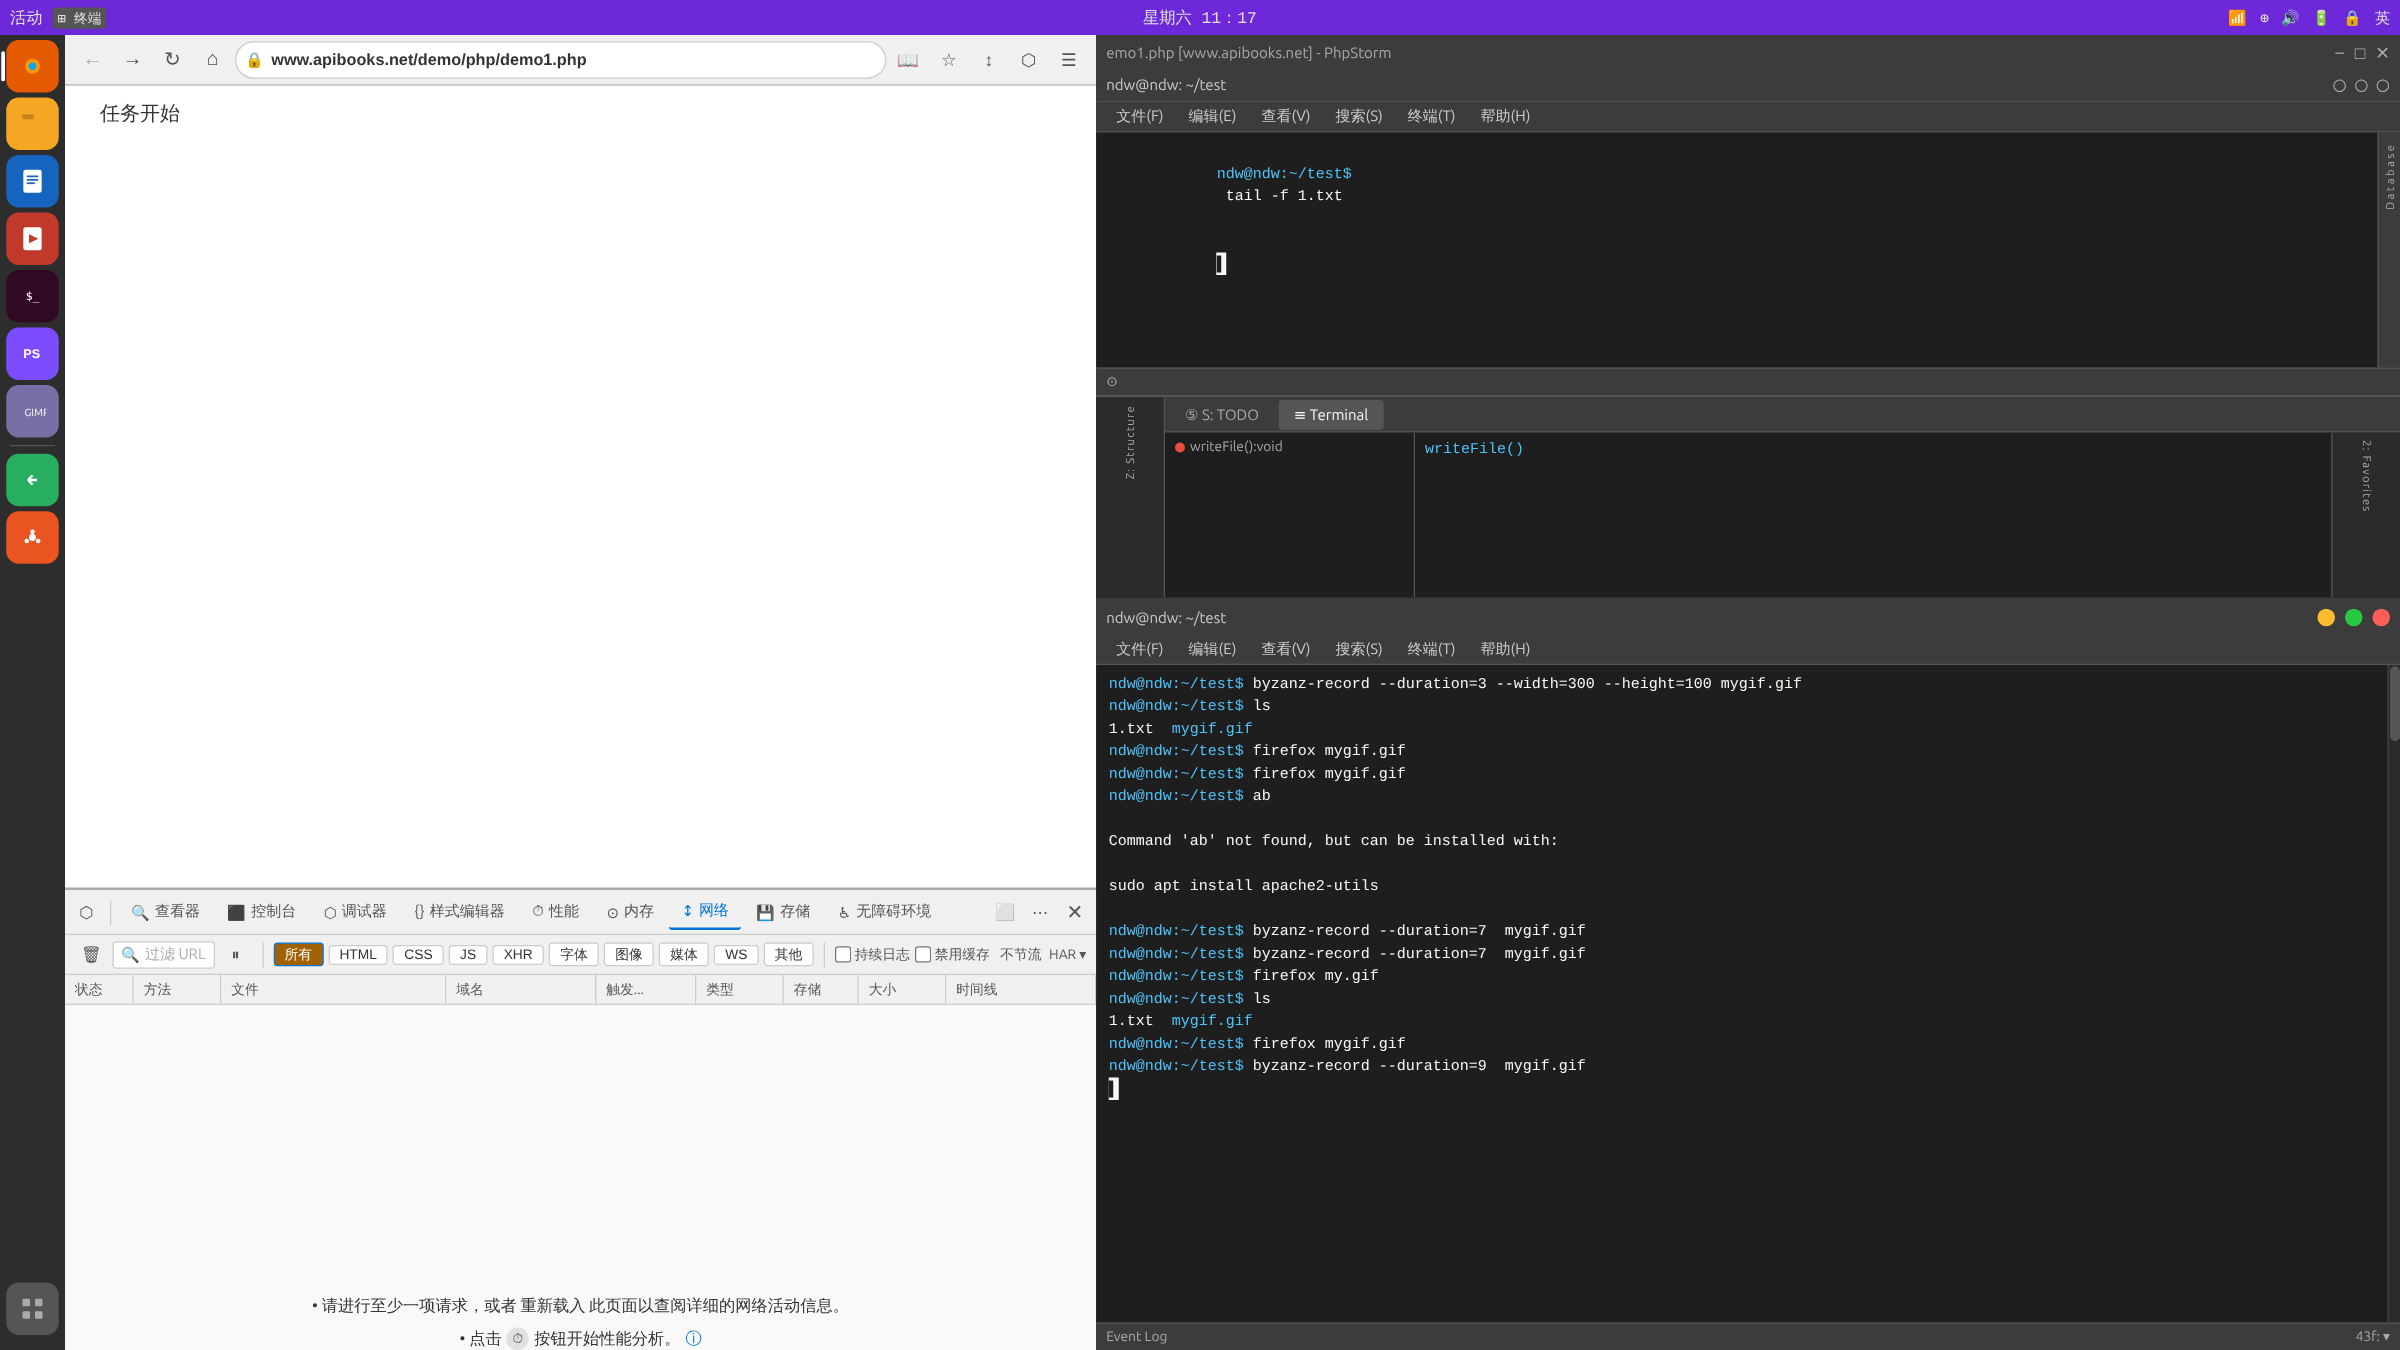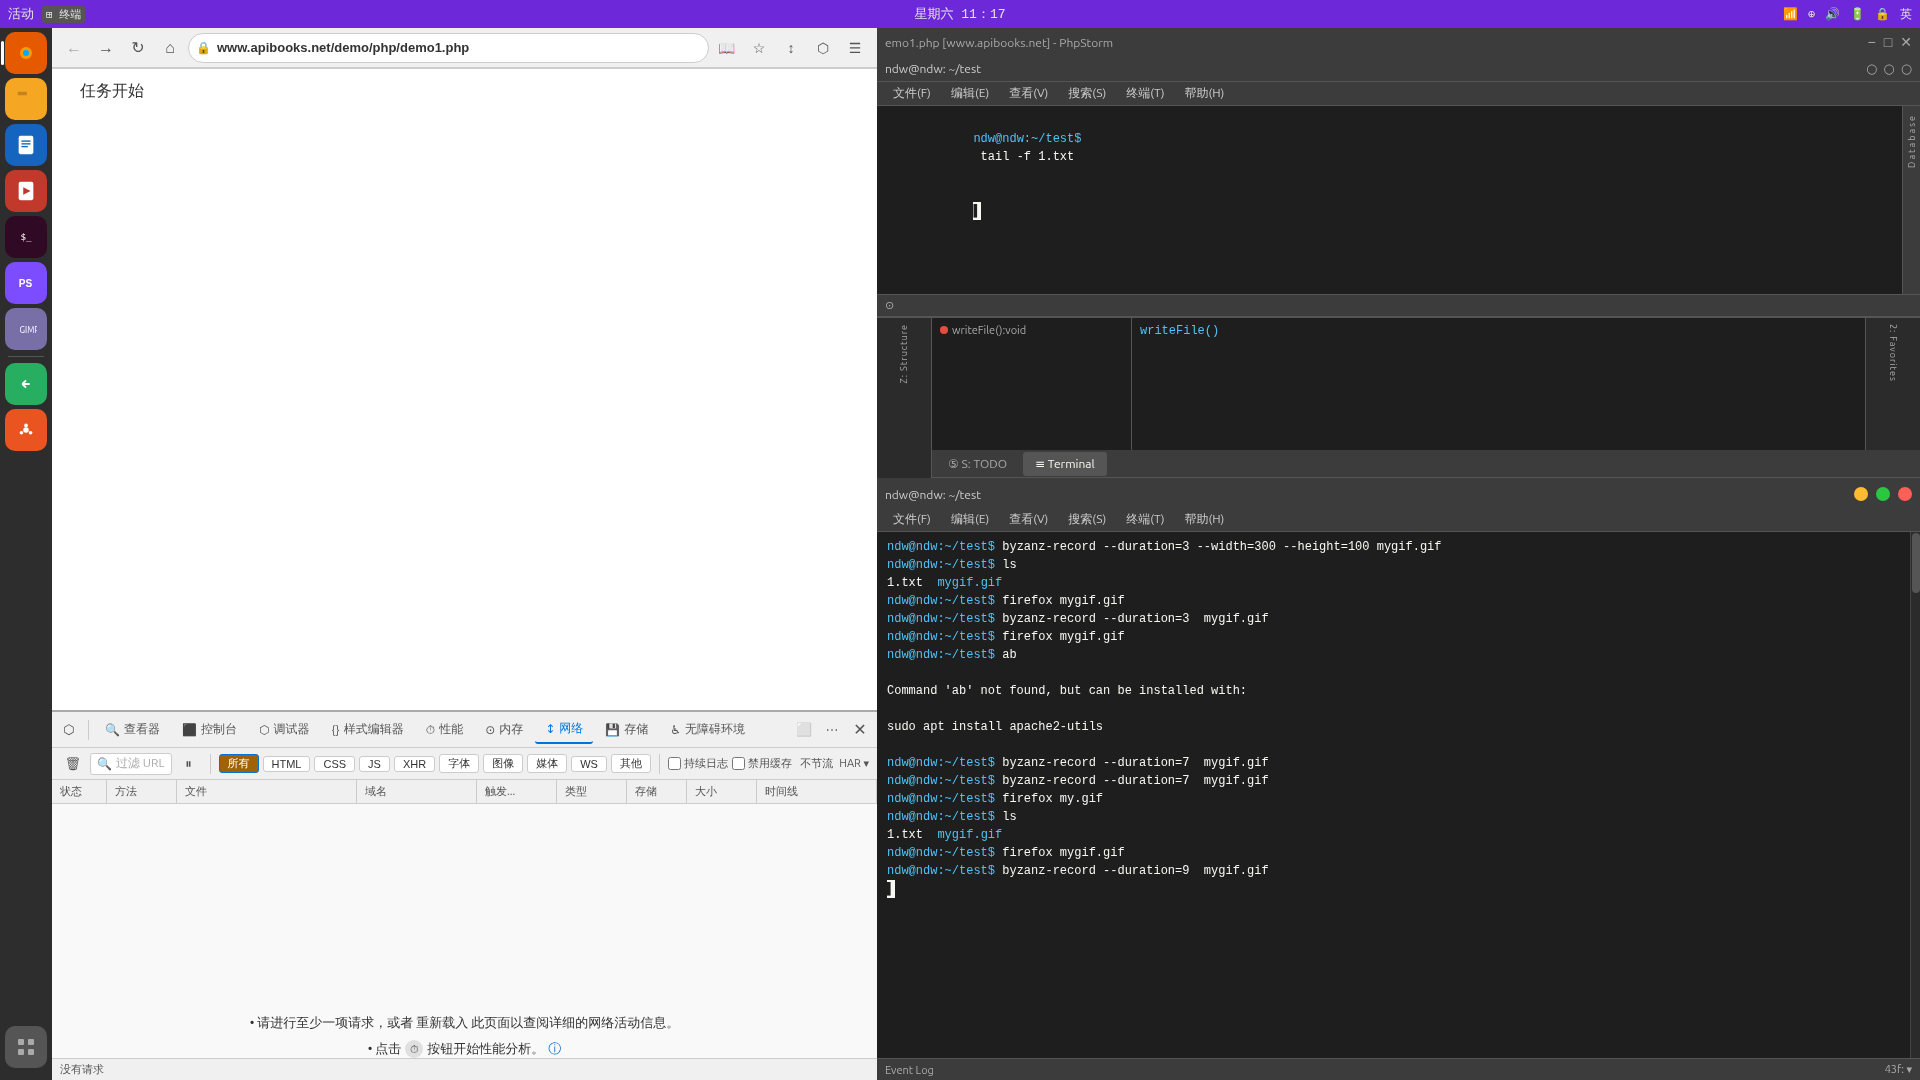--- a/index.html
+++ b/index.html
@@ -693,23 +693,20 @@
       <div class="devtools-content">
         <div class="devtools-hint">• 请进行至少一项请求，或者  重新载入  此页面以查阅详细的网络活动信息。</div>
         <div class="devtools-hint2">
           <span>• 点击  </span>
           <span class="perf-icon">⏱</span>
           <span> 按钮开始性能分析。</span>
           <span style="color:#0074d9;cursor:pointer;">ⓘ</span>
         </div>
       </div>
 
-      <div class="devtools-status-bar">
-        <span>没有请求</span>
-      </div>
     </div>
   </div>
 
   <div class="right-side">
 
     <div class="top-terminal-window">
       <div class="window-titlebar">
         <div style="display:flex;gap:6px;align-items:center;">
           <span style="color:#aaa;font-size:12px;">emo1.php [www.apibooks.net] - PhpStorm</span>
         </div>
@@ -759,41 +756,41 @@
       </div>
 
       <div style="height:162px;background:#1e1e1e;border-top:2px solid #555;display:flex;">
 
         <div style="width:55px;background:#2b2b2b;border-right:1px solid #555;display:flex;flex-direction:column;align-items:center;">
           <div style="writing-mode:vertical-lr;transform:rotate(180deg);font-size:9px;color:#aaa;padding:6px 2px;letter-spacing:1px;">Z: Structure</div>
         </div>
 
         <div style="flex:1;display:flex;flex-direction:column;">
 
+          <div style="height:28px;background:#3c3c3c;display:flex;align-items:center;padding:0 4px;gap:4px;border-bottom:1px solid #555;">
+            <div style="padding:0 12px;height:24px;display:flex;align-items:center;gap:4px;font-size:12px;color:#aaa;cursor:pointer;">⑤ S: TODO</div>
+            <div style="padding:0 12px;height:24px;display:flex;align-items:center;gap:4px;font-size:12px;color:#f8f8f2;background:#555;border-radius:3px;cursor:pointer;">≡ Terminal</div>
+          </div>
+
           <div style="flex:1;display:flex;overflow:hidden;">
 
             <div style="width:200px;background:#1e1e1e;border-right:1px solid #555;padding:4px;">
               <div style="display:flex;align-items:center;gap:4px;padding:2px 4px;font-size:11px;color:#aaa;cursor:pointer;">
                 <div style="width:8px;height:8px;background:#e74c3c;border-radius:50%;flex-shrink:0;"></div>
                 <span>writeFile():void</span>
               </div>
             </div>
 
             <div style="flex:1;background:#1e1e1e;padding:4px 8px;">
               <div style="font-family:'Courier New',monospace;font-size:12px;color:#4fc3f7;line-height:1.6;">writeFile()</div>
             </div>
 
             <div style="width:55px;background:#2b2b2b;border-left:1px solid #555;display:flex;flex-direction:column;align-items:center;">
               <div style="writing-mode:vertical-lr;font-size:9px;color:#aaa;padding:6px 2px;letter-spacing:1px;">2: Favorites</div>
             </div>
-          </div>
-
-          <div style="height:28px;background:#3c3c3c;display:flex;align-items:center;padding:0 4px;gap:4px;border-bottom:1px solid #555;">
-            <div style="padding:0 12px;height:24px;display:flex;align-items:center;gap:4px;font-size:12px;color:#aaa;cursor:pointer;">⑤ S: TODO</div>
-            <div style="padding:0 12px;height:24px;display:flex;align-items:center;gap:4px;font-size:12px;color:#f8f8f2;background:#555;border-radius:3px;cursor:pointer;">≡ Terminal</div>
           </div>
         </div>
       </div>
     </div>
 
     <div class="bottom-terminal-window">
 
       <div class="window-titlebar">
         <span style="color:#ccc;font-size:12px;">ndw@ndw: ~/test</span>
         <div style="display:flex;gap:8px;align-items:center;">
@@ -811,21 +808,20 @@
         <div class="window-menu-item">终端(T)</div>
         <div class="window-menu-item">帮助(H)</div>
       </div>
 
       <div style="flex:1;display:flex;overflow:hidden;">
         <div class="terminal-body" style="flex:1;">
           <div class="terminal-line"><span class="t-green">ndw@ndw:~/test$</span><span class="t-white"> byzanz-record --duration=3 --width=300 --height=100 mygif.gif</span></div>
           <div class="terminal-line"><span class="t-green">ndw@ndw:~/test$</span><span class="t-white"> ls</span></div>
           <div class="terminal-line"><span class="t-white">1.txt  </span><span style="color:#4fc3f7;">mygif.gif</span></div>
           <div class="terminal-line"><span class="t-green">ndw@ndw:~/test$</span><span class="t-white"> firefox mygif.gif</span></div>
-          <div class="terminal-line"><span class="t-green">ndw@ndw:~/test$</span><span class="t-white"> byzanz-record --duration=3  mygif.gif</span></div>
           <div class="terminal-line"><span class="t-green">ndw@ndw:~/test$</span><span class="t-white"> firefox mygif.gif</span></div>
           <div class="terminal-line"><span class="t-green">ndw@ndw:~/test$</span><span class="t-white"> ab</span></div>
           <div class="terminal-line">&nbsp;</div>
           <div class="terminal-line"><span class="t-white">Command 'ab' not found, but can be installed with:</span></div>
           <div class="terminal-line">&nbsp;</div>
           <div class="terminal-line"><span class="t-white">sudo apt install apache2-utils</span></div>
           <div class="terminal-line">&nbsp;</div>
           <div class="terminal-line"><span class="t-green">ndw@ndw:~/test$</span><span class="t-white"> byzanz-record --duration=7  mygif.gif</span></div>
           <div class="terminal-line"><span class="t-green">ndw@ndw:~/test$</span><span class="t-white"> byzanz-record --duration=7  mygif.gif</span></div>
           <div class="terminal-line"><span class="t-green">ndw@ndw:~/test$</span><span class="t-white"> firefox my.gif</span></div>

